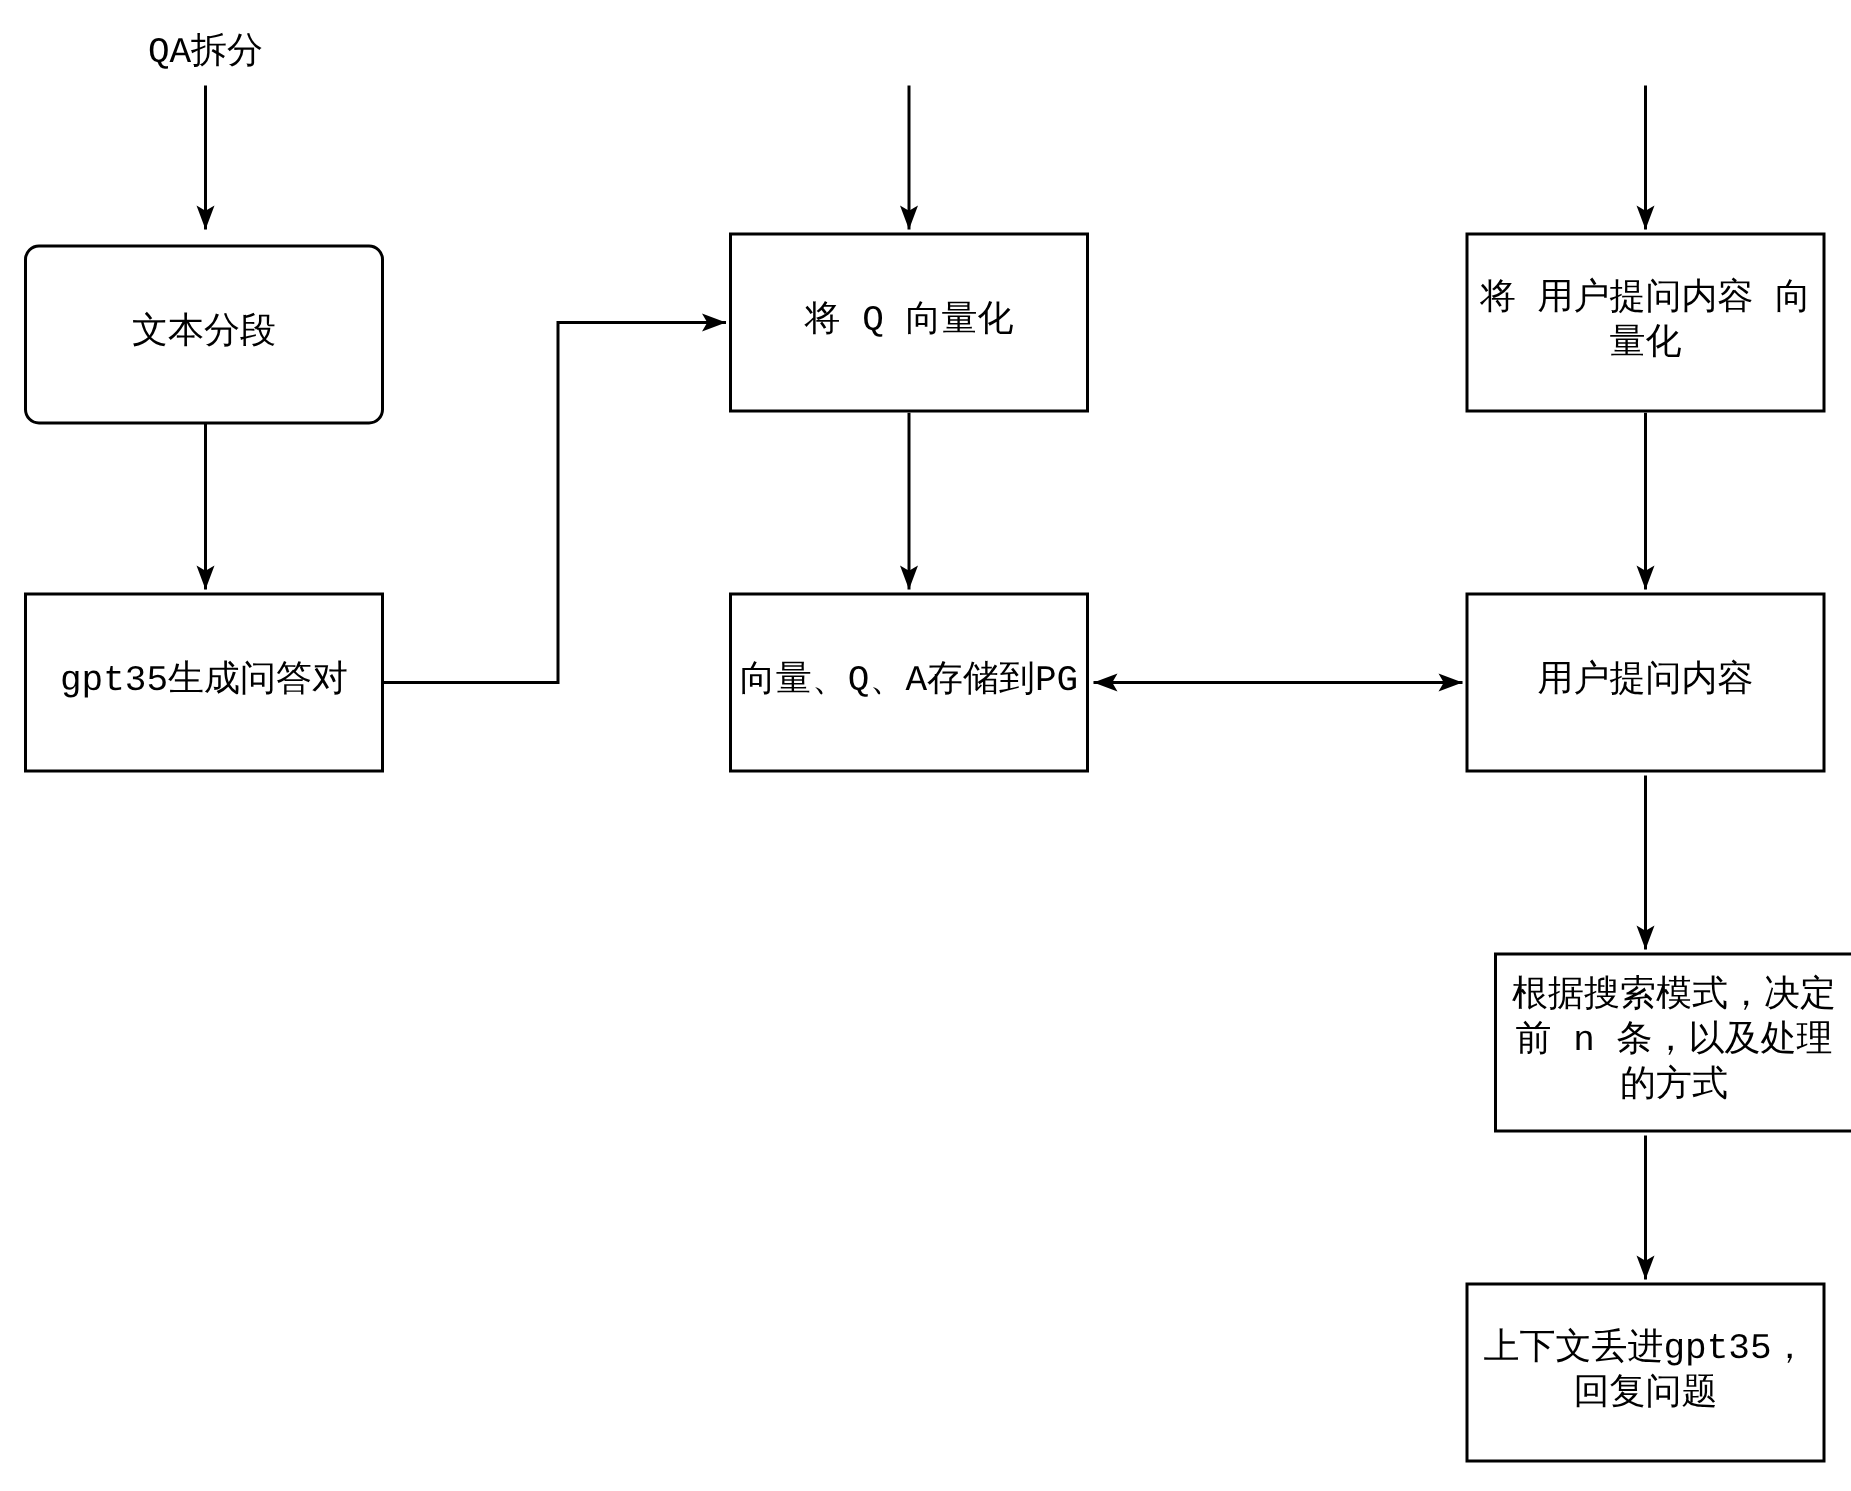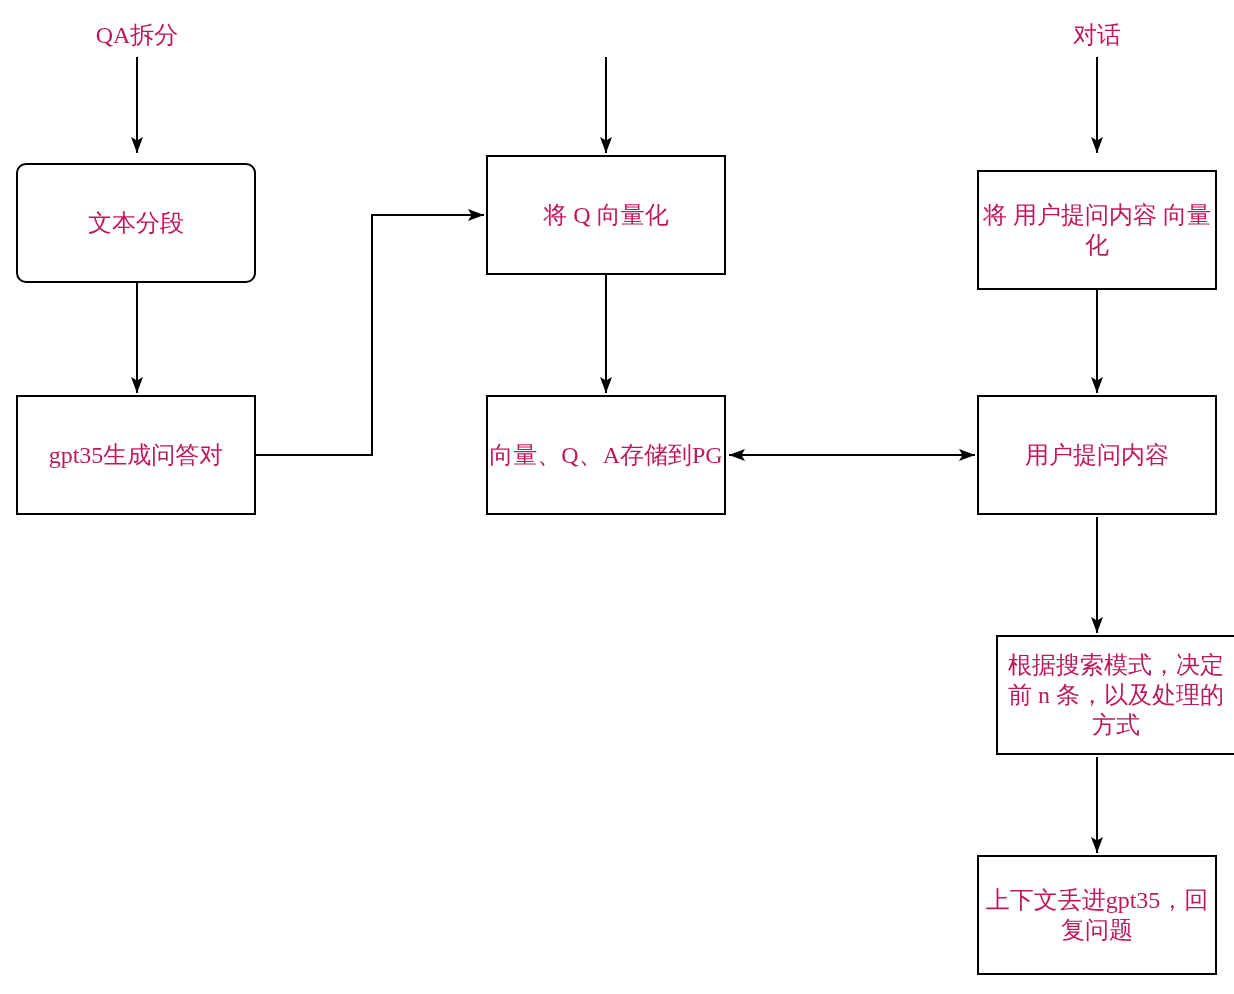--- a/index.html
+++ b/index.html
@@ -1,22 +1,22 @@
 <!DOCTYPE html>
 <html><head>
 <meta charset="utf-8">
 <style>
   html, body { margin: 0; padding: 0; background: #ffffff; }
   .canvas {
     position: relative;
     width: 1234px;
     height: 994px;
     background: #ffffff;
-    font-family: Liberation Serif, serif;
-    color: #be185d;
+    font-family: Liberation Mono, monospace;
+    color: #000000;
     overflow: hidden;
   }
   svg.edge-layer { position: absolute; left: 0; top: 0; }
   .edge { stroke: #000000; stroke-width: 2; fill: none; }
   .flow-label {
     position: absolute;
     font-size: 24px;
     line-height: 27px;
     text-align: center;
     white-space: nowrap;
@@ -34,21 +34,21 @@
     text-align: center;
     font-size: 24px;
     line-height: 30px;
   }
   .node .node-text { display: block; width: 100%; padding: 0 1px; box-sizing: border-box; }
   
   .n1 { left: 16px;  top: 163px; border-radius: 10px; }
   .n2 { left: 16px;  top: 395px; }
   .n3 { left: 486px; top: 155px; }
   .n4 { left: 486px; top: 395px; }
-  .n5 { left: 977px; top: 155px; margin-top: 15px; }
+  .n5 { left: 977px; top: 155px; }
   .n6 { left: 977px; top: 395px; }
   .n7 { left: 996px; top: 635px; }
   .n8 { left: 977px; top: 855px; }
   .lbl-qa     { left: 37px;  top: 22px; width: 200px; }
   .lbl-manual { left: 486px; top: 22px; width: 240px; }
   .lbl-dialog { left: 997px; top: 22px; width: 200px; }
 </style>
 </head>
 <body>
 
@@ -66,21 +66,20 @@
     <path class="edge" d="M 606 57 L 606 153" marker-end="url(#arrow)"></path>
     <path class="edge" d="M 606 275 L 606 393" marker-end="url(#arrow)"></path>
     <path class="edge" d="M 729 455 L 975 455" marker-start="url(#arrow)" marker-end="url(#arrow)"></path>
     <path class="edge" d="M 1097 57 L 1097 153" marker-end="url(#arrow)"></path>
     <path class="edge" d="M 1097 275 L 1097 393" marker-end="url(#arrow)"></path>
     <path class="edge" d="M 1097 517 L 1097 633" marker-end="url(#arrow)"></path>
     <path class="edge" d="M 1097 757 L 1097 853" marker-end="url(#arrow)"></path>
   </svg>
 
   <div class="flow-label lbl-qa">QA拆分</div>
-  <div class="flow-label lbl-dialog">对话</div>
 
   <div class="node n1">
     <span class="node-text">文本分段</span>
   </div>
   <div class="node n2">
     <span class="node-text">gpt35生成问答对</span>
   </div>
   <div class="node n3">
     <span class="node-text">将 Q 向量化</span>
   </div>

